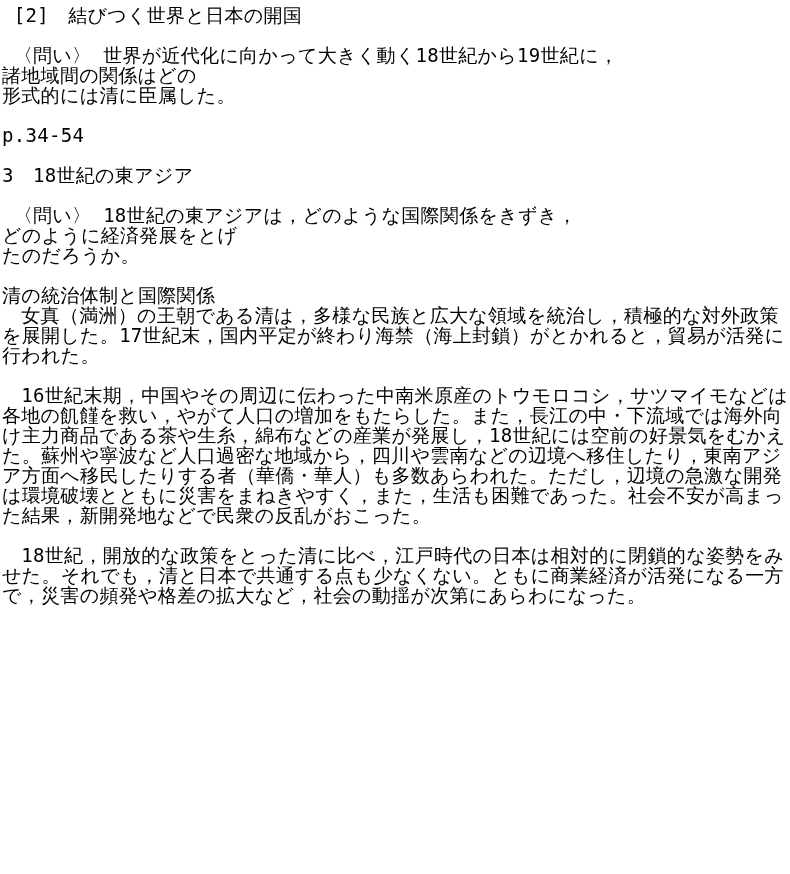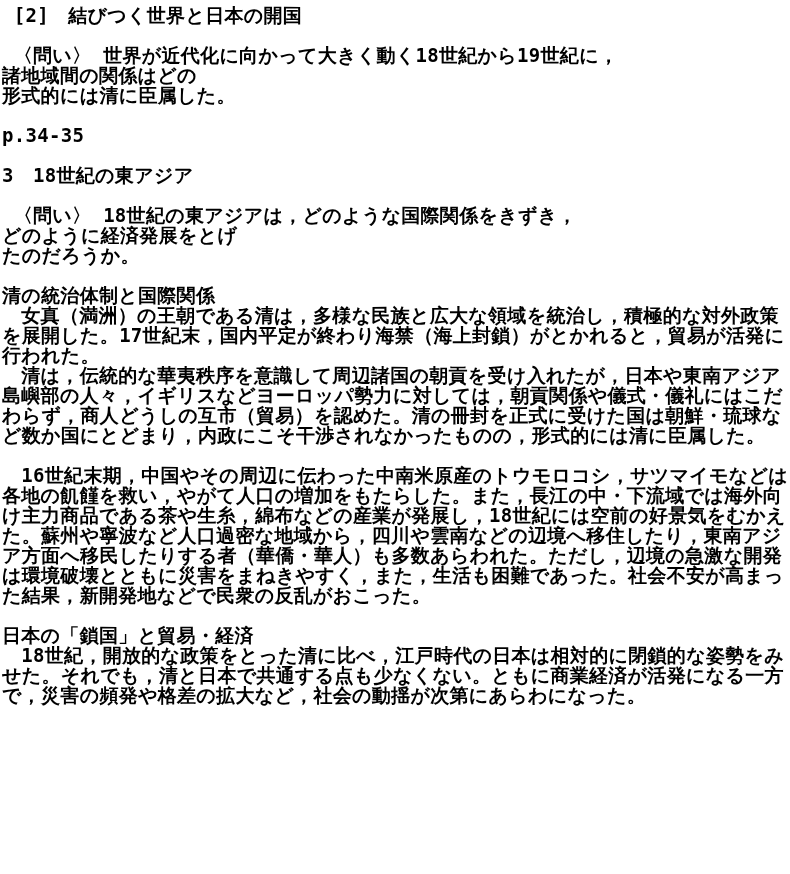--- a/index.html
+++ b/index.html
@@ -17,71 +17,65 @@
     line-height: 20px;
     letter-spacing: 0.3px;
     -webkit-font-smoothing: none;
   }
   main.doc {
     padding: 5px 0 0 2px;
     width: 788px;
   }
   .block {
     margin: 0 0 20px 0;
-    font-weight: bold;
   }
   .textline, .para, .heading {
     white-space: pre-wrap;
     word-break: keep-all;
     overflow-wrap: normal;
   }
   section .para, section .heading {
     margin: 0;
   }
 </style>
 </head>
 <body>
 
 <main class="doc">
 
   <div class="block textline"> [2]　結びつく世界と日本の開国</div>
 
   <div class="block para"> 〈問い〉 世界が近代化に向かって大きく動く18世紀から19世紀に，諸地域間の関係はどの
 形式的には清に臣属した。</div>
 
-  <div class="block textline">p.34-35</div>
+  <div class="block textline">p.34-54</div>
 
   <div class="block heading">3　18世紀の東アジア</div>
 
   <div class="block para"> 〈問い〉 18世紀の東アジアは，どのような国際関係をきずき，どのように経済発展をとげ
 たのだろうか。</div>
 
 
   <section class="block">
     <div class="heading">清の統治体制と国際関係</div>
     <div class="para">　女真（満洲）の王朝である清は，多様な民族と広大な領域を統治し，積極的な対外政策
 を展開した。17世紀末，国内平定が終わり海禁（海上封鎖）がとかれると，貿易が活発に
 行われた。</div>
-    <div class="para">　清は，伝統的な華夷秩序を意識して周辺諸国の朝貢を受け入れたが，日本や東南アジア
-島嶼部の人々，イギリスなどヨーロッパ勢力に対しては，朝貢関係や儀式・儀礼にはこだ
-わらず，商人どうしの互市（貿易）を認めた。清の冊封を正式に受けた国は朝鮮・琉球な
-ど数か国にとどまり，内政にこそ干渉されなかったものの，形式的には清に臣属した。</div>
   </section>
 
   <section class="block">
     <div class="para">　16世紀末期，中国やその周辺に伝わった中南米原産のトウモロコシ，サツマイモなどは
 各地の飢饉を救い，やがて人口の増加をもたらした。また，長江の中・下流域では海外向
 け主力商品である茶や生糸，綿布などの産業が発展し，18世紀には空前の好景気をむかえ
 た。蘇州や寧波など人口過密な地域から，四川や雲南などの辺境へ移住したり，東南アジ
 ア方面へ移民したりする者（華僑・華人）も多数あらわれた。ただし，辺境の急激な開発
 は環境破壊とともに災害をまねきやすく，また，生活も困難であった。社会不安が高まっ
 た結果，新開発地などで民衆の反乱がおこった。</div>
   </section>
 
   <section class="block">
-    <div class="heading">日本の「鎖国」と貿易・経済</div>
     <div class="para">　18世紀，開放的な政策をとった清に比べ，江戸時代の日本は相対的に閉鎖的な姿勢をみ
 せた。それでも，清と日本で共通する点も少なくない。ともに商業経済が活発になる一方
 で，災害の頻発や格差の拡大など，社会の動揺が次第にあらわになった。</div>
 
   </section>
 
 </main>
 
 </body></html>

